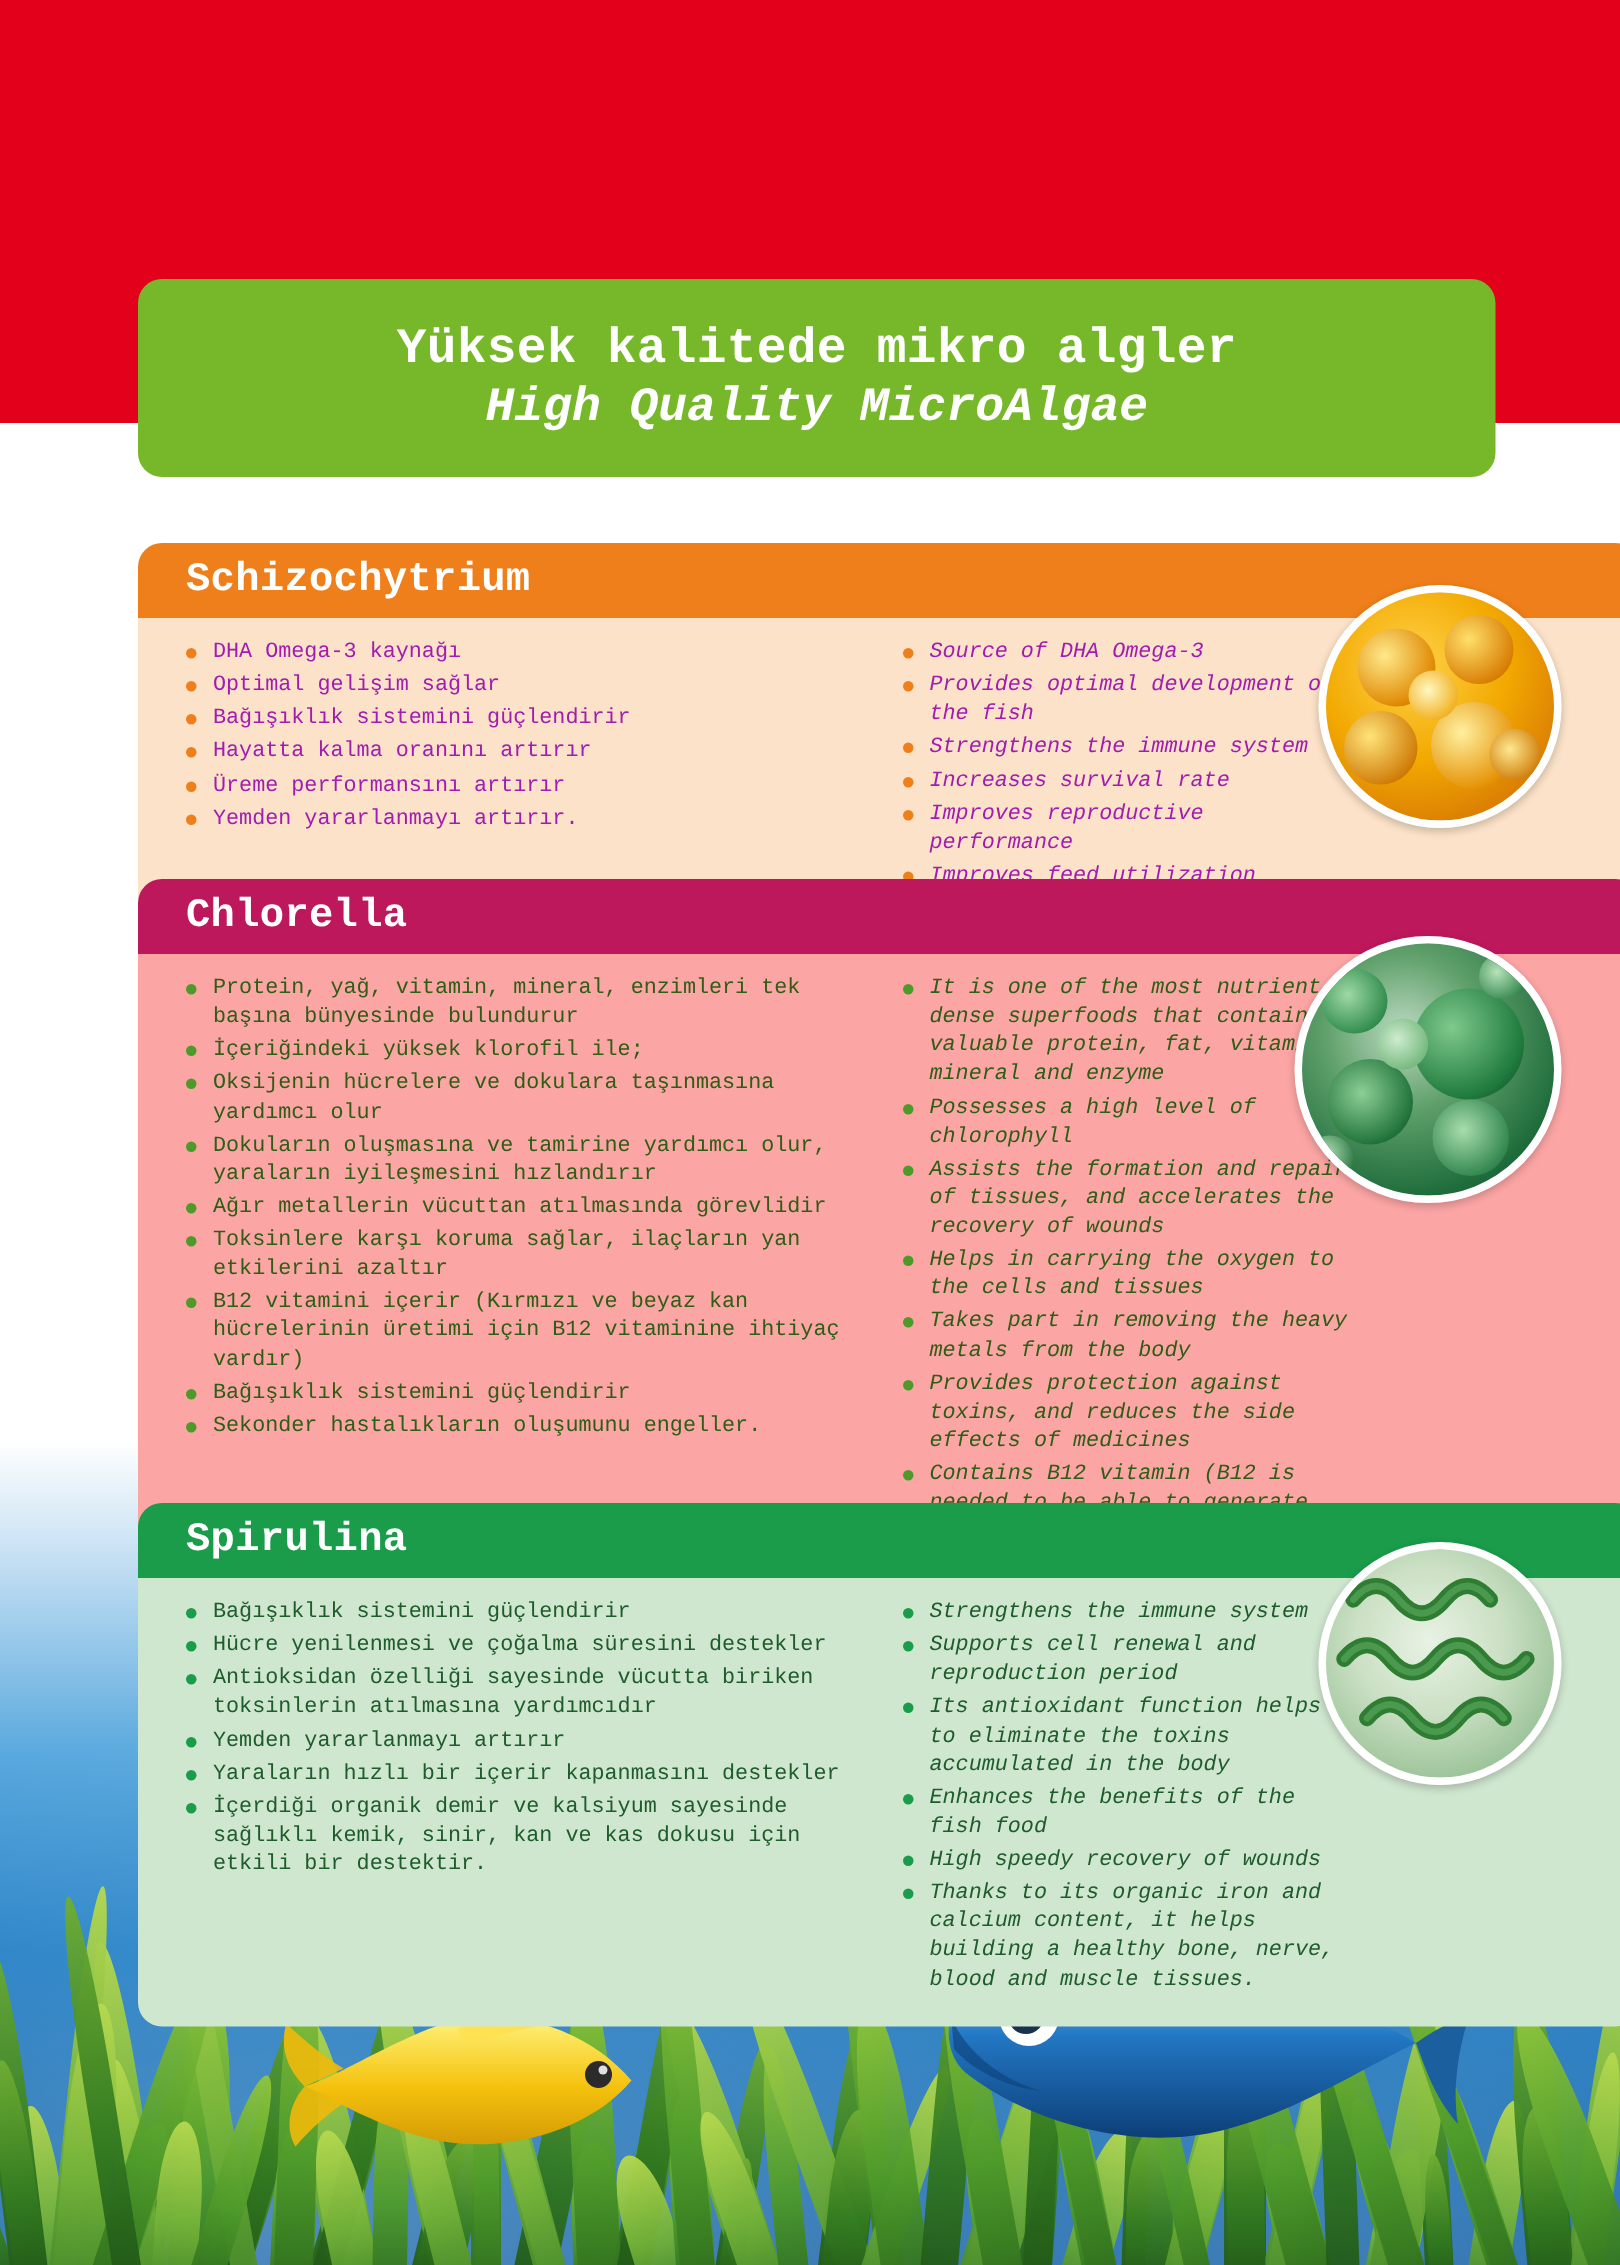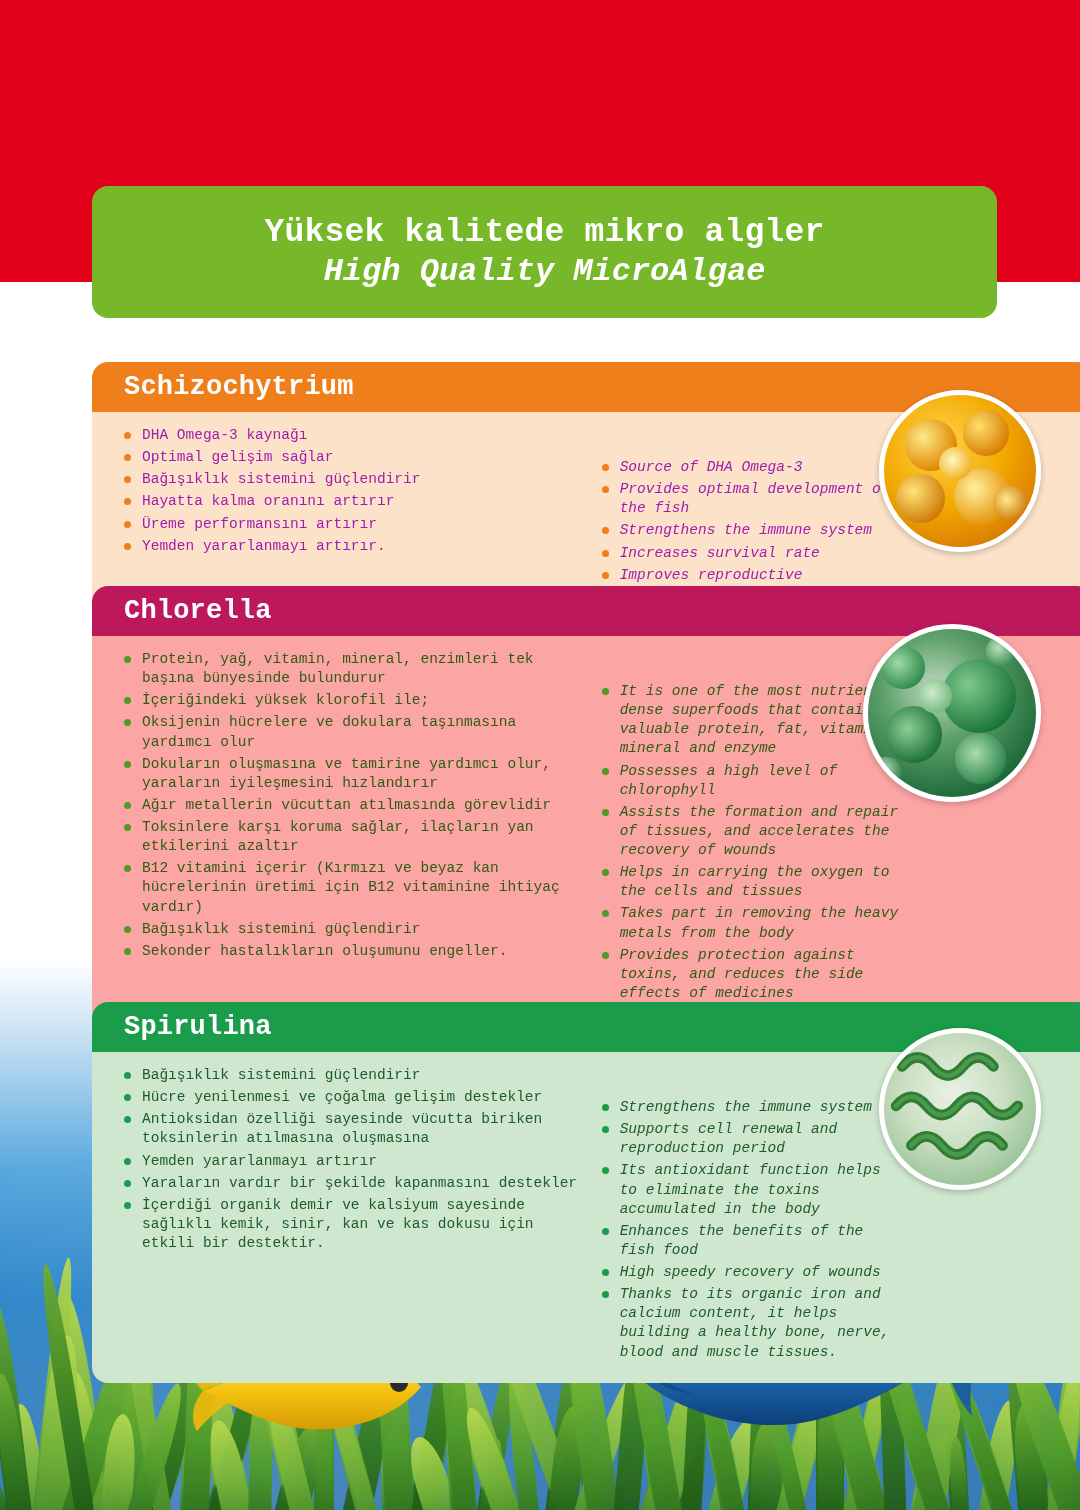--- a/index.html
+++ b/index.html
@@ -146,21 +146,21 @@
     border-radius: 0 0 16px 16px;
     padding: 14px 30px 18px 30px;
     box-sizing: border-box;
     display: flex;
     gap: 18px;
   }
   .col {
     width: 50%;
     box-sizing: border-box;
   }
-  .col-right { padding-right: 160px; margin-top: 32px; }
+  .col-right { padding-right: 160px; }
   ul.bullets {
     list-style: none;
     margin: 0;
     padding: 0;
   }
   ul.bullets li {
     position: relative;
     padding-left: 20px;
     margin-bottom: 3px;
     font-size: 14.5px;
@@ -449,24 +449,24 @@
   </section>
 
   <section class="card" id="card-spirulina">
     <div class="card-head">
       <h2>Spirulina</h2>
     </div>
     <div class="card-body">
       <div class="col col-left">
         <ul class="bullets">
           <li>Bağışıklık sistemini güçlendirir</li>
-          <li>Hücre yenilenmesi ve çoğalma gelişim destekler</li>
-          <li>Antioksidan özelliği sayesinde vücutta biriken toksinlerin atılmasına oluşmasına</li>
+          <li>Hücre yenilenmesi ve çoğalma süresini destekler</li>
+          <li>Antioksidan özelliği sayesinde vücutta biriken toksinlerin atılmasına yardımcıdır</li>
           <li>Yemden yararlanmayı artırır</li>
-          <li>Yaraların vardır bir şekilde kapanmasını destekler</li>
+          <li>Yaraların hızlı bir içerir kapanmasını destekler</li>
           <li>İçerdiği organik demir ve kalsiyum sayesinde sağlıklı kemik, sinir, kan ve kas dokusu için etkili bir destektir.</li>
         </ul>
       </div>
       <div class="col col-right">
         <ul class="bullets italic">
           <li>Strengthens the immune system</li>
           <li>Supports cell renewal and reproduction period</li>
           <li>Its antioxidant function helps to eliminate the toxins accumulated in the body</li>
           <li>Enhances the benefits of the fish food</li>
           <li>High speedy recovery of wounds</li>

